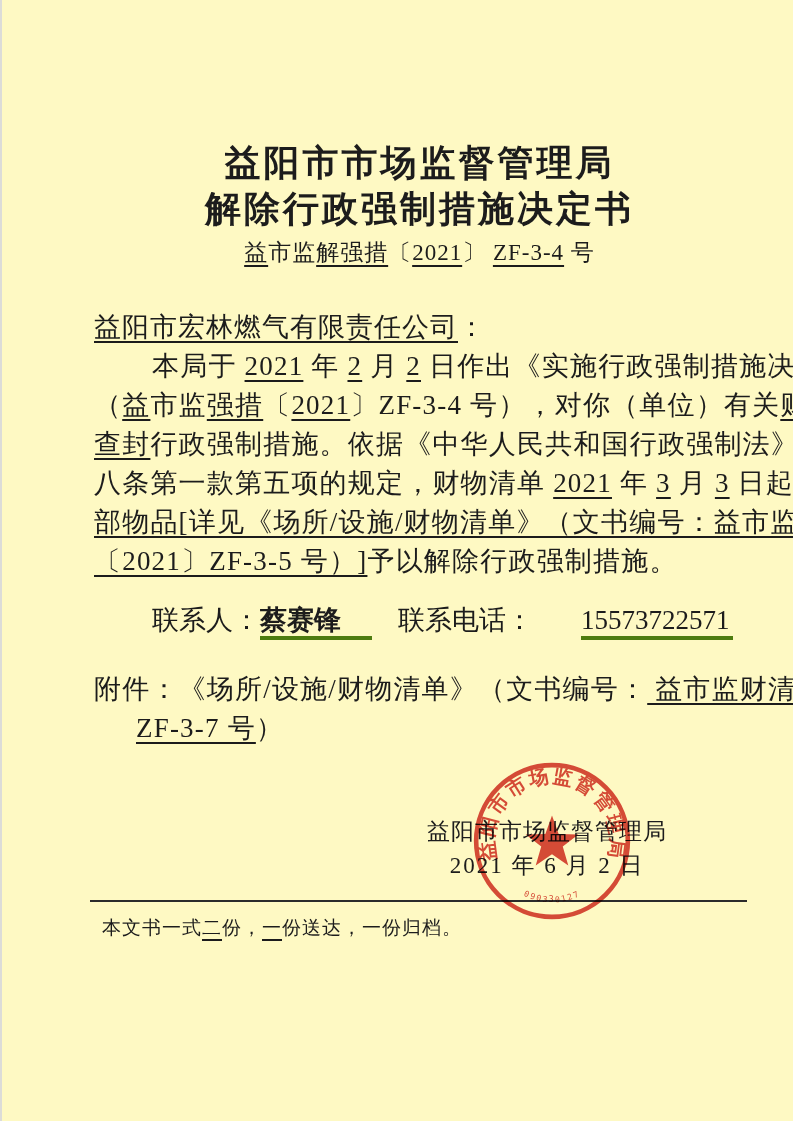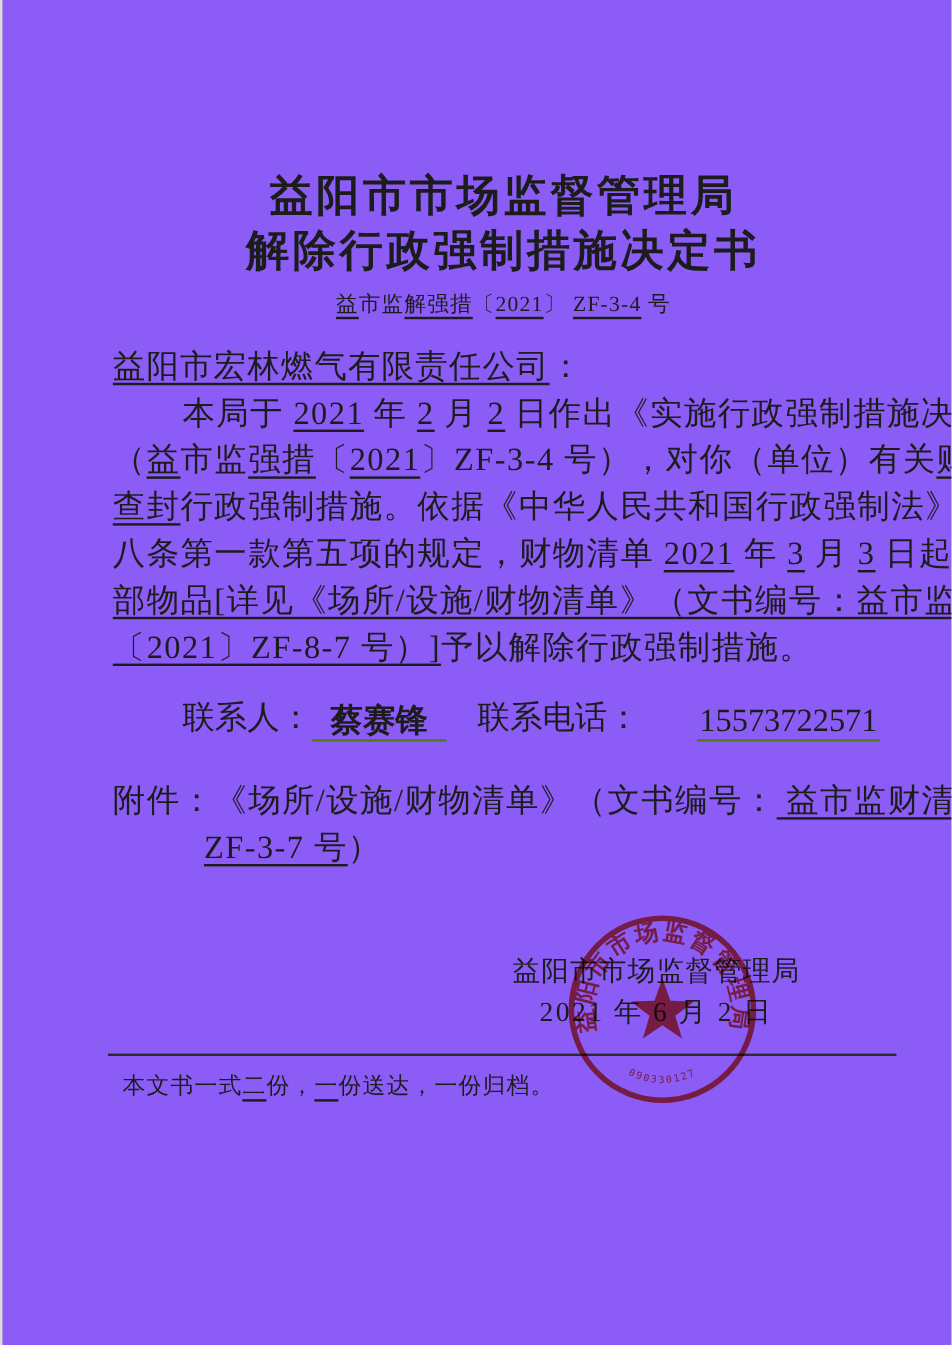--- a/index.html
+++ b/index.html
@@ -1,50 +1,50 @@
 <!DOCTYPE html>
 <html style="--stamp-red: #d0342c;"><head>
 <meta charset="utf-8">
 <style>
   html,body{margin:0;padding:0;background:#e9e9e7;}
   .page{
     position:relative;
     width:793px;height:1121px;
     margin:0 auto;
-    background:#8b5cf6;
+    background:#fef9c3;
     border-left:2px solid #dcdcd8;
     box-sizing:border-box;
     font-family:"Liberation Serif","DejaVu Serif",serif;
     color:#1c1c1c;
     overflow:hidden;
   }
   .content{padding:0 48px 0 92px;}
   .u{text-decoration:underline;text-underline-offset:5px;text-decoration-thickness:1.5px;}
   .title{
     text-align:center;font-weight:700;
     font-size:36px;line-height:46px;letter-spacing:3px;
   }
   .title1{padding-top:140px;}
   .docnum{
-    text-align:center;font-size:18px;line-height:34px;margin-top:4px;letter-spacing:1px;
+    text-align:center;font-size:23px;line-height:34px;margin-top:4px;letter-spacing:1px;
   }
-  .salutation{margin-top:16px;font-size:27px;line-height:39px;letter-spacing:1px;}
+  .salutation{margin-top:38px;font-size:27px;line-height:39px;letter-spacing:1px;}
   .body-par{margin:0;}
   .line{font-size:27px;line-height:39px;letter-spacing:1.2px;white-space:nowrap;}
   .indent{text-indent:58px;}
   .contact{margin-top:19px;margin-left:58px;font-size:27px;line-height:40px;white-space:nowrap;}
   .blank{
-    display:inline-block;border-bottom:2px solid #4d7c0f;
-    text-align:center;line-height:32px;vertical-align:bottom;
+    display:inline-block;border-bottom:4px solid #4d7c0f;
+    line-height:32px;vertical-align:bottom;
   }
   .blank-name{min-width:112px;font-weight:700;}
   .blank-phone{min-width:152px;margin-left:48px;}
   .gap{display:inline-block;width:26px;}
   .attach{margin-top:30px;}
-  .attach-l2{margin-left:76px;}
+  .attach-l2{margin-left:42px;}
   .sig-block{
     margin-top:67px;margin-left:auto;margin-right:62px;
     width:272px;text-align:center;font-size:23px;line-height:34px;letter-spacing:1px;
   }
   .sig-date{letter-spacing:2px;}
   .divider{border-top:2px solid #2b2b2b;margin:17px -2px 0 -4px;}
   .footer{margin-top:8px;margin-left:8px;font-size:19px;line-height:36px;letter-spacing:1px;}
   .stamp{
     position:absolute;left:468px;top:759px;
     mix-blend-mode:multiply;opacity:.88;
@@ -73,21 +73,21 @@
     <div class="docnum"><span class="u">益</span><span>市监</span><span class="u">解强措</span><span>〔</span><span class="u">2021</span><span>〕 </span><span class="u">ZF-3-4</span><span> 号</span></div>
 
     <div class="salutation"><span class="u">益阳市宏林燃气有限责任公司</span><span>：</span></div>
 
     <div class="body-par">
       <div class="line indent"><span>本局于 </span><span class="u">2021</span><span> 年 </span><span class="u">2</span><span> 月 </span><span class="u">2</span><span> 日作出《实施行政强制措施决定书》</span></div>
       <div class="line"><span>（</span><span class="u">益</span><span>市监</span><span class="u">强措</span><span>〔</span><span class="u">2021</span><span>〕ZF-3-4 号），对你（单位）有关</span><span class="u">财物</span></div>
       <div class="line"><span class="u">查封</span><span>行政强制措施。依据《中华人民共和国行政强制法》第二十</span></div>
       <div class="line"><span>八条第一款第五项的规定，财物清单 </span><span class="u">2021</span><span> 年 </span><span class="u">3</span><span> 月 </span><span class="u">3</span><span> 日起对</span></div>
       <div class="line"><span class="u">部物品[详见《场所/设施/财物清单》（文书编号：益市监财清</span></div>
-      <div class="line"><span class="u">〔2021〕ZF-8-7 号）]</span><span>予以解除行政强制措施。</span></div>
+      <div class="line"><span class="u">〔2021〕ZF-3-5 号）]</span><span>予以解除行政强制措施。</span></div>
     </div>
 
     <div class="contact">
       <span>联系人：</span><span class="blank blank-name">蔡赛锋</span><span class="gap"></span><span>联系电话：</span><span class="blank blank-phone">15573722571</span>
     </div>
 
     <div class="attach">
       <div class="line"><span>附件：《场所/设施/财物清单》（文书编号：</span><span class="u">&nbsp;益市监财清〔2021〕</span></div>
       <div class="line attach-l2"><span class="u">ZF-3-7 号</span><span>）</span></div>
     </div>

